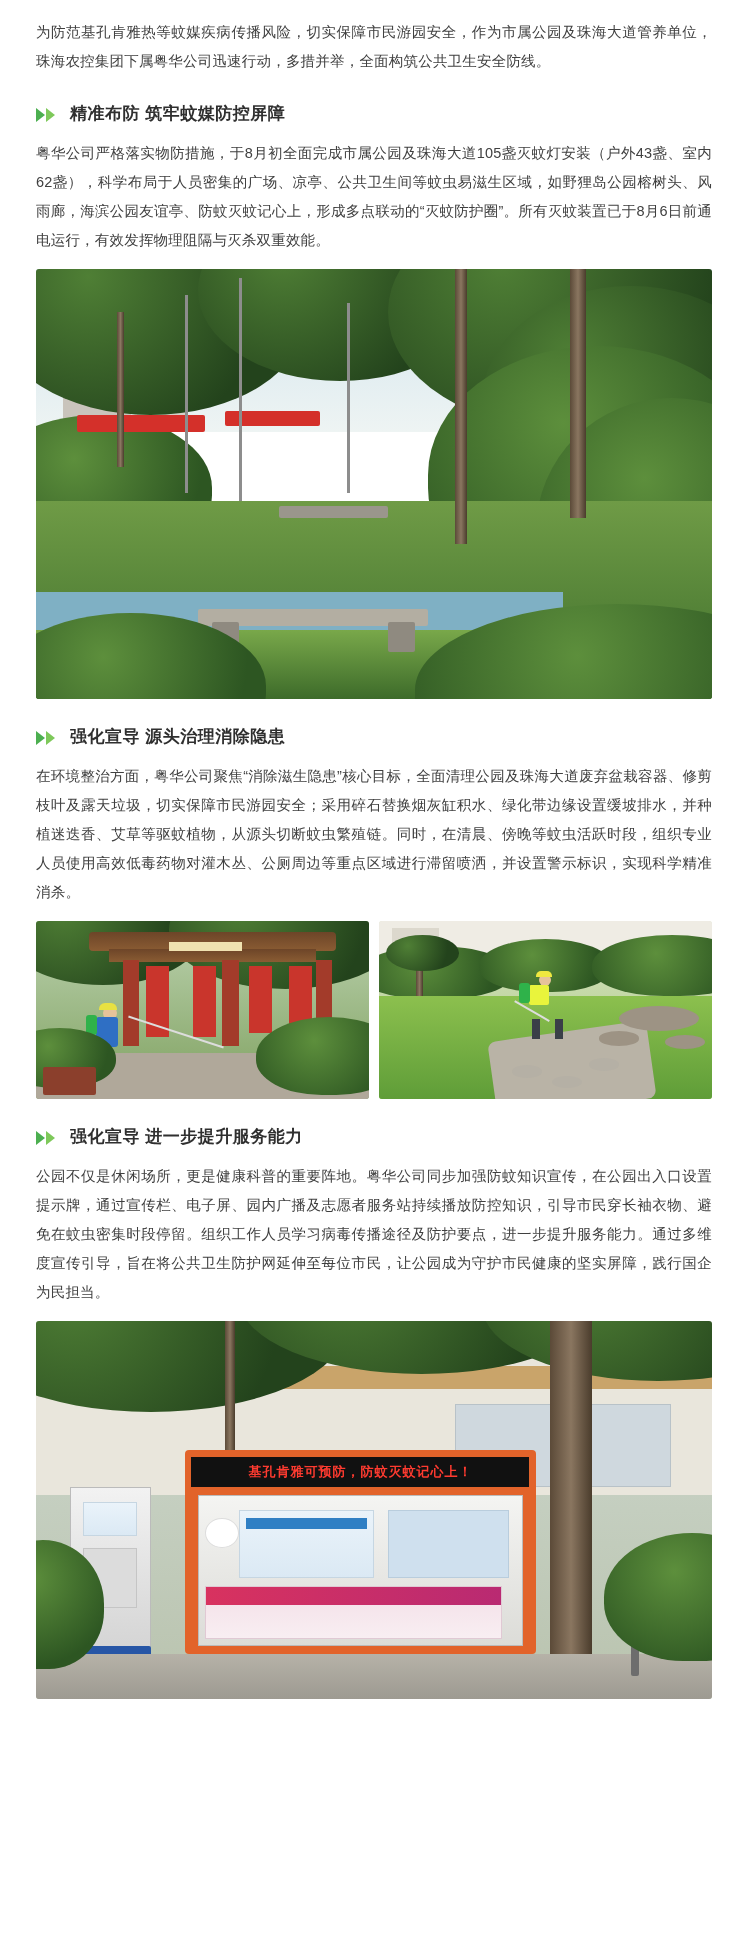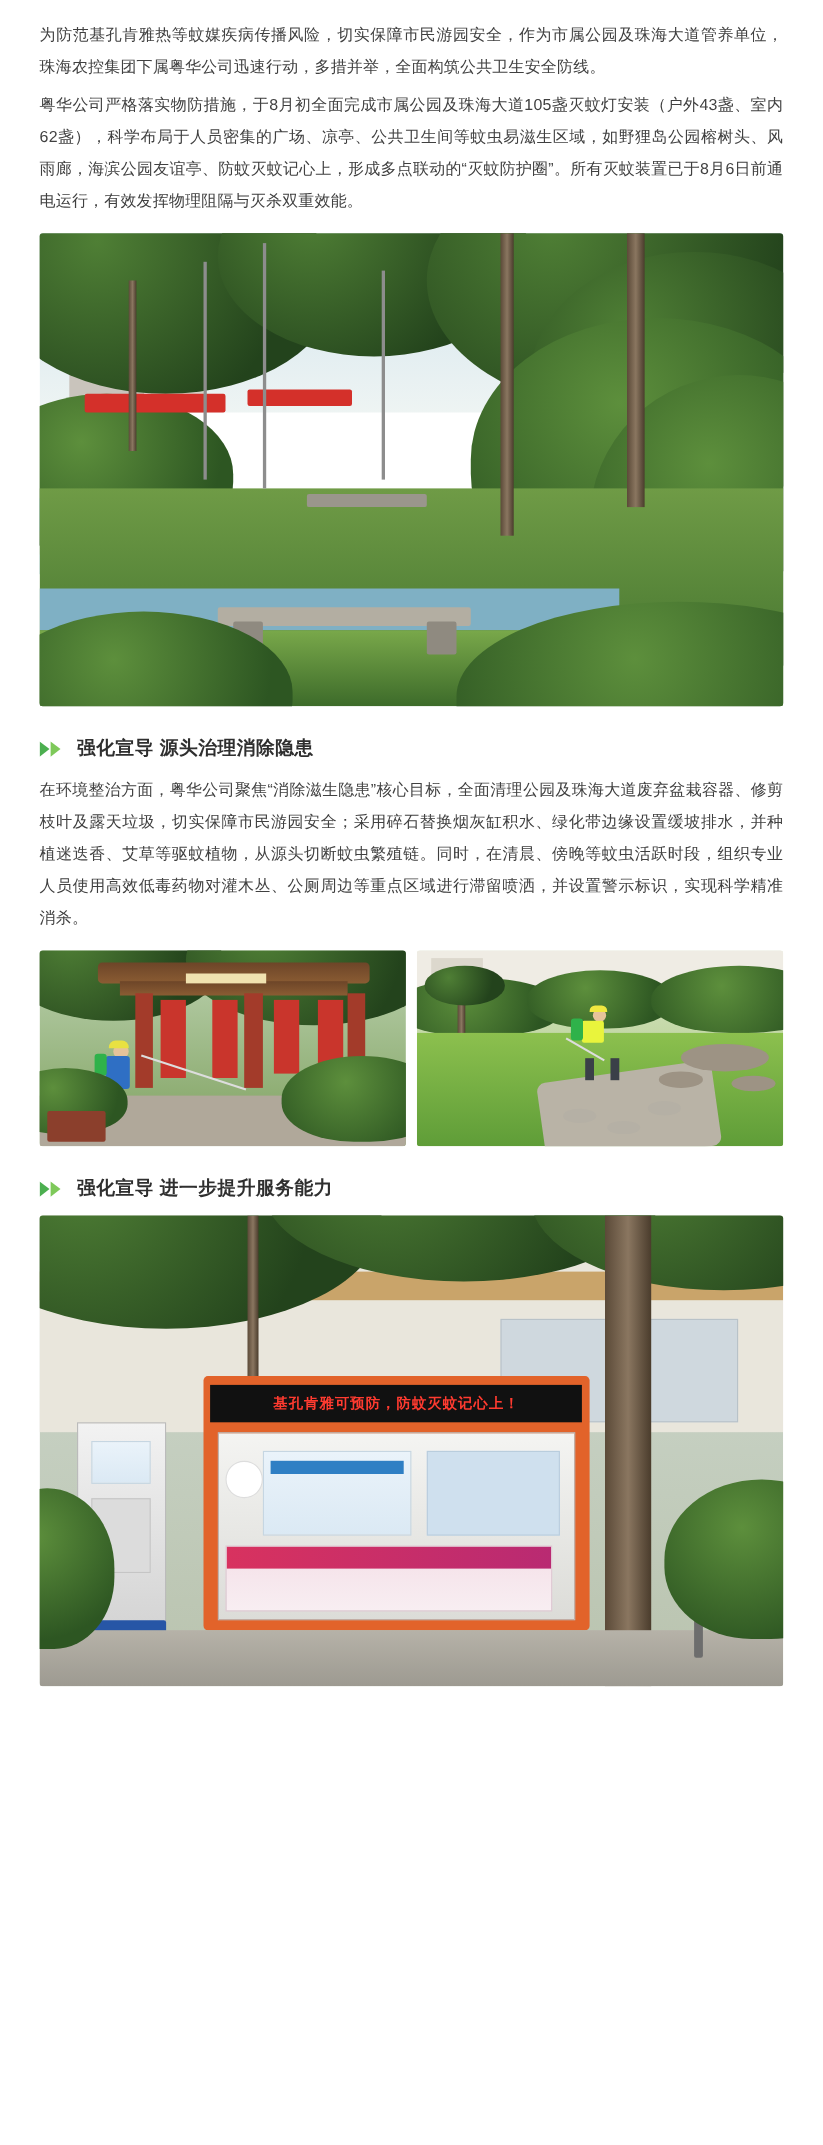--- a/index.html
+++ b/index.html
@@ -59,21 +59,21 @@
     gap: 10px;
     margin: 14px 0 10px 0;
   }
   .photo-pair .photo-half {
     flex: 1 1 50%;
     height: 178px;
     border-radius: 3px;
     overflow: hidden;
     position: relative;
   }
-  .photo-wide { height: 428px; }
+  .photo-wide { height: 378px; }
 
   
   .sky {
     position: absolute; left: 0; right: 0; top: 0;
     background: linear-gradient(#cfe3ee, #eef4f3);
   }
   .canopy {
     position: absolute;
     background: radial-gradient(circle at 30% 30%, #4f7f35, #23431c 70%);
     border-radius: 50%;
@@ -211,20 +211,29 @@
     border-radius: 2px;
   }
 </style>
 </head>
 <body>
 
 <div class="page">
 
   <p class="body-text">为防范基孔肯雅热等蚊媒疾病传播风险，切实保障市民游园安全，作为市属公园及珠海大道管养单位，珠海农控集团下属粤华公司迅速行动，多措并举，全面构筑公共卫生安全防线。</p>
 
+  <div class="section-heading">
+    <span class="arrow-icon">
+      <svg viewBox="0 0 26 18" width="26" height="18" aria-hidden="true">
+        <polygon points="0,2 9,9 0,16" fill="#4caf50"></polygon>
+        <polygon points="10,2 19,9 10,16" fill="#7ec95a"></polygon>
+      </svg>
+    </span>
+    <span class="section-title">精准布防 筑牢蚊媒防控屏障</span>
+  </div>
   <p class="body-text">粤华公司严格落实物防措施，于8月初全面完成市属公园及珠海大道105盏灭蚊灯安装（户外43盏、室内62盏），科学布局于人员密集的广场、凉亭、公共卫生间等蚊虫易滋生区域，如野狸岛公园榕树头、风雨廊，海滨公园友谊亭、防蚊灭蚊记心上，形成多点联动的“灭蚊防护圈”。所有灭蚊装置已于8月6日前通电运行，有效发挥物理阻隔与灭杀双重效能。</p>
 
   <div class="photo photo-tall">
     <div class="sky" style="height:38%;"></div>
 
     <div style="position:absolute;left:4%;top:16%;width:10%;height:22%;background:#c9c4bc;"></div>
     <div style="position:absolute;left:15%;top:20%;width:7%;height:18%;background:#d6d2ca;"></div>
 
     <div class="canopy" style="left:-6%;top:-12%;width:46%;height:46%;"></div>
     <div class="canopy" style="left:24%;top:-16%;width:42%;height:42%;"></div>
@@ -344,20 +353,21 @@
 
   <div class="section-heading">
     <span class="arrow-icon">
       <svg viewBox="0 0 26 18" width="26" height="18" aria-hidden="true">
         <polygon points="0,2 9,9 0,16" fill="#4caf50"></polygon>
         <polygon points="10,2 19,9 10,16" fill="#7ec95a"></polygon>
       </svg>
     </span>
     <span class="section-title">强化宣导 进一步提升服务能力</span>
   </div>
+  <p class="body-text">公园不仅是休闲场所，更是健康科普的重要阵地。粤华公司同步加强防蚊知识宣传，在公园出入口设置提示牌，通过宣传栏、电子屏、园内广播及志愿者服务站持续播放防控知识，引导市民穿长袖衣物、避免在蚊虫密集时段停留。组织工作人员学习病毒传播途径及防护要点，进一步提升服务能力。通过多维度宣传引导，旨在将公共卫生防护网延伸至每位市民，让公园成为守护市民健康的坚实屏障，践行国企为民担当。</p>
 
   <div class="photo photo-wide">
     <div style="position:absolute;inset:0;background:linear-gradient(#cfd9d0,#b9c3ae);"></div>
 
     <div style="position:absolute;left:0;top:0;width:100%;height:46%;background:#e9e6dc;"></div>
     <div style="position:absolute;left:0;top:12%;width:100%;height:6%;background:#c9a46a;"></div>
     <div style="position:absolute;left:62%;top:22%;width:16%;height:22%;background:#cfd8de;border:1px solid #b8c2c8;"></div>
     <div style="position:absolute;left:80%;top:22%;width:14%;height:22%;background:#cfd8de;border:1px solid #b8c2c8;"></div>
 
     <div class="canopy" style="left:-12%;top:-22%;width:58%;height:46%;"></div>

